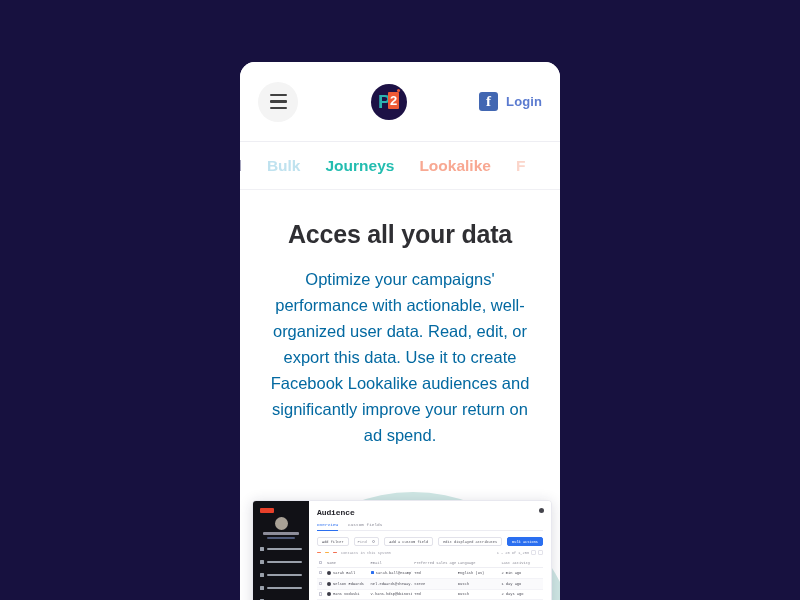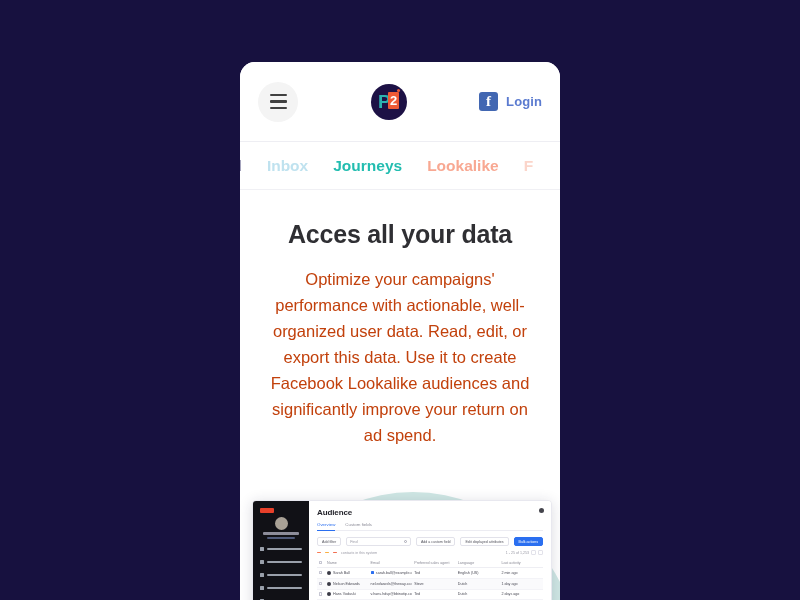--- a/index.html
+++ b/index.html
@@ -151,31 +151,32 @@
   .hero h1 {
     font-size: 25px;
     font-weight: 700;
     color: #2f2f33;
     letter-spacing: -0.2px;
     margin-bottom: 17px;
   }
   .hero p {
     font-size: 16.5px;
     line-height: 26px;
-    color: #c2410c;
+    color: #0369a1;
     font-weight: 400;
     max-width: 280px;
     margin: 6px auto;
   }
 
   
   .showcase {
     position: relative;
     margin-top: 24px;
     height: 122px;
+    font-family: Liberation Mono, monospace;
   }
   .blob {
     position: absolute;
     left: 8px; top: 20px;
     width: 330px; height: 330px;
     border-radius: 50%;
     background: #cfe7e4;
   }
   .shot {
     position: absolute;
@@ -316,21 +317,21 @@
 
       <button class="fb-login">
         <span class="fb-icon"></span>
         <span class="fb-label">Login</span>
       </button>
     </div>
 
     <div class="tabs">
       <div class="tabs-inner">
         <button class="tab t-inbound">ound</button>
-        <button class="tab t-inbox">Inbox</button>
+        <button class="tab t-inbox">Bulk</button>
         <button class="tab t-active">Journeys</button>
         <button class="tab t-journeys">Lookalike</button>
         <button class="tab t-partial">F</button>
       </div>
     </div>
 
     <div class="hero">
       <h1>Acces all your data</h1>
       <p>Optimize your campaigns' performance with actionable, well-organized user data. Read, edit, or export this data. Use it to create Facebook Lookalike audiences and significantly improve your return on ad spend.</p>
     </div>

